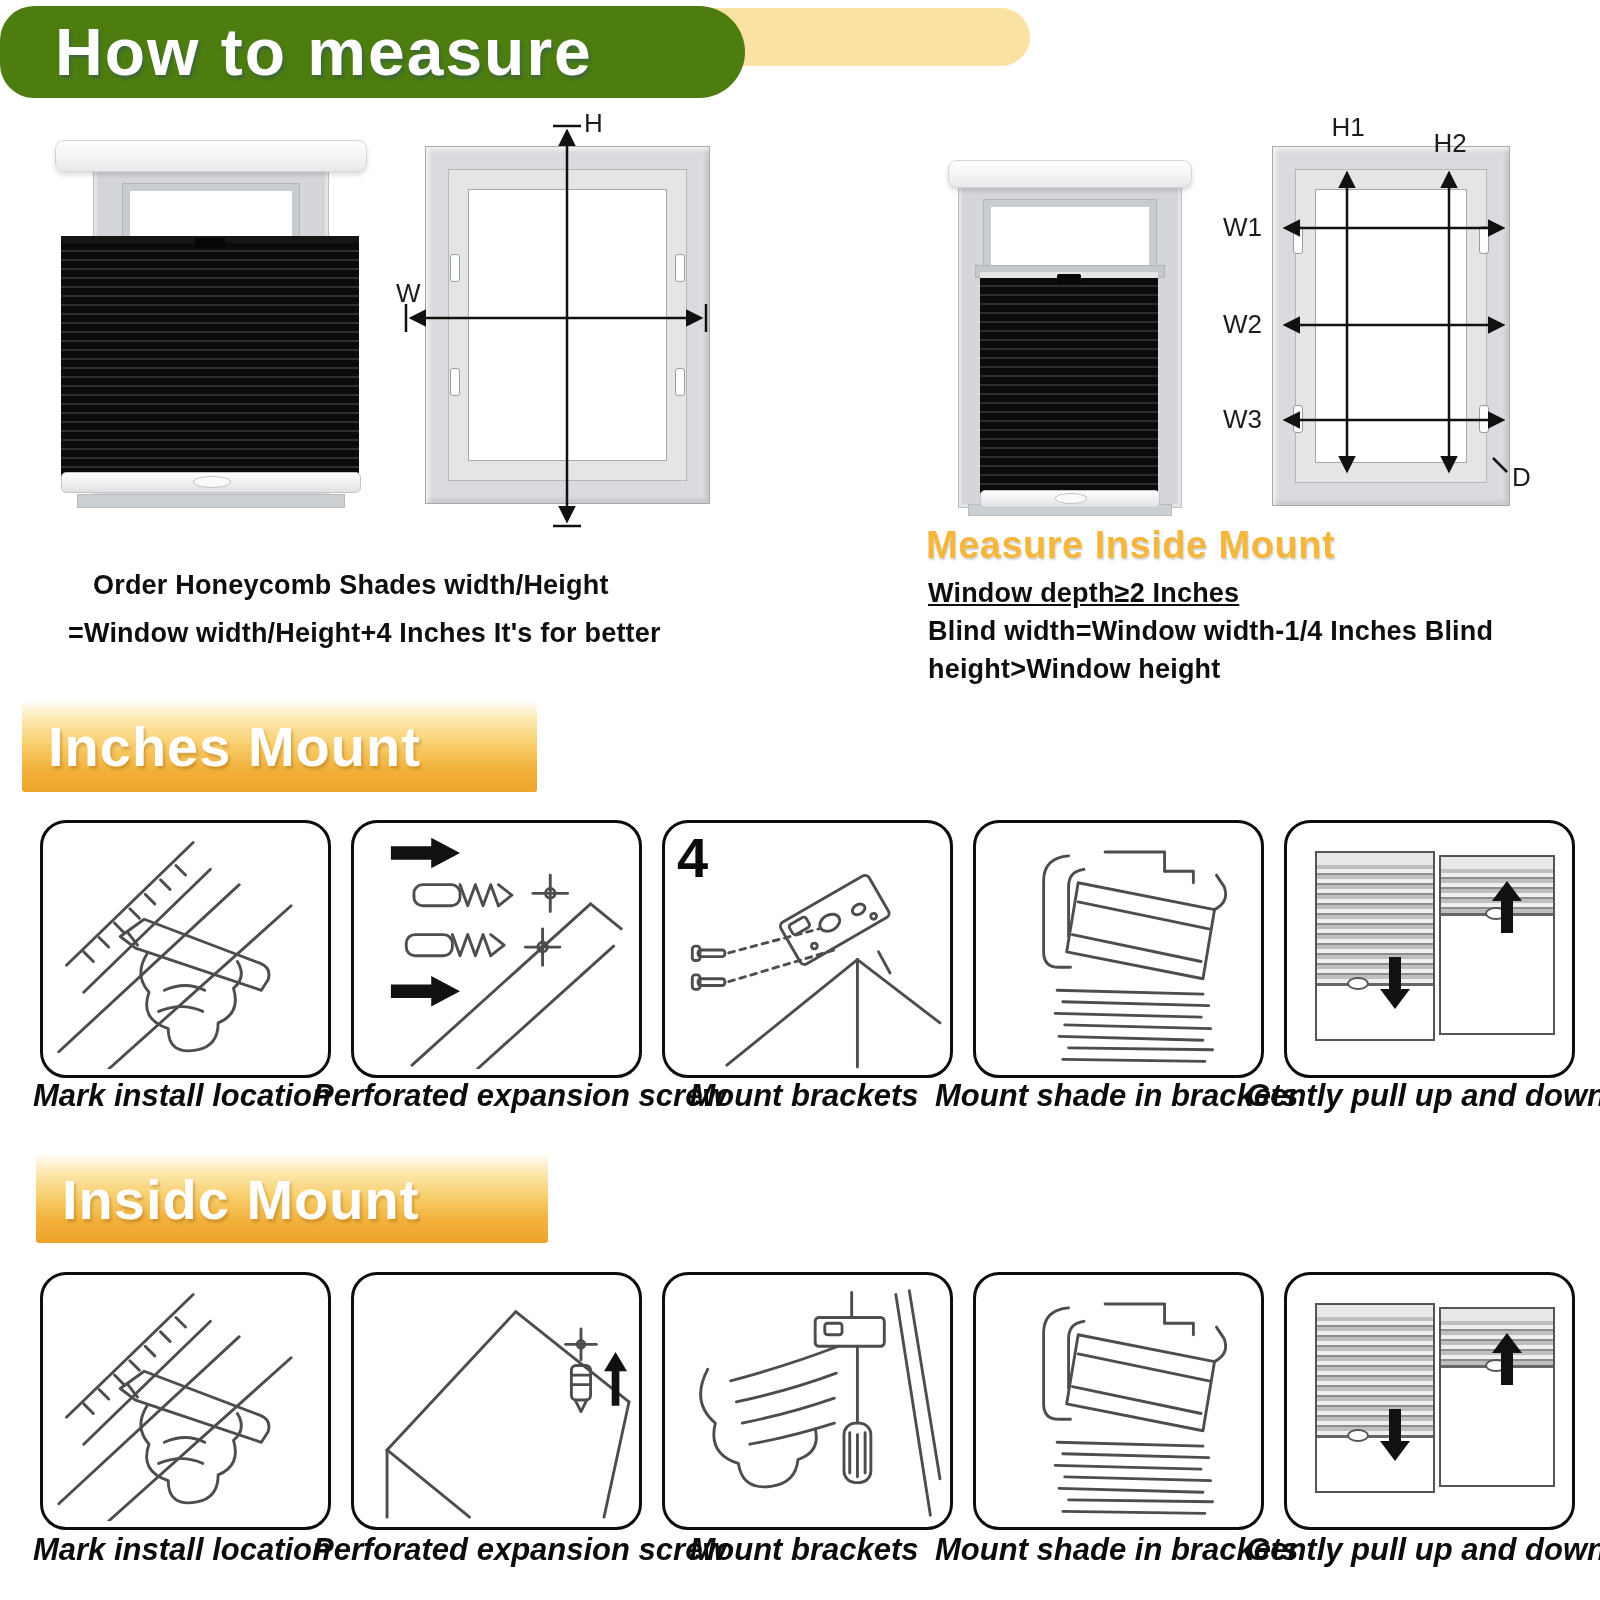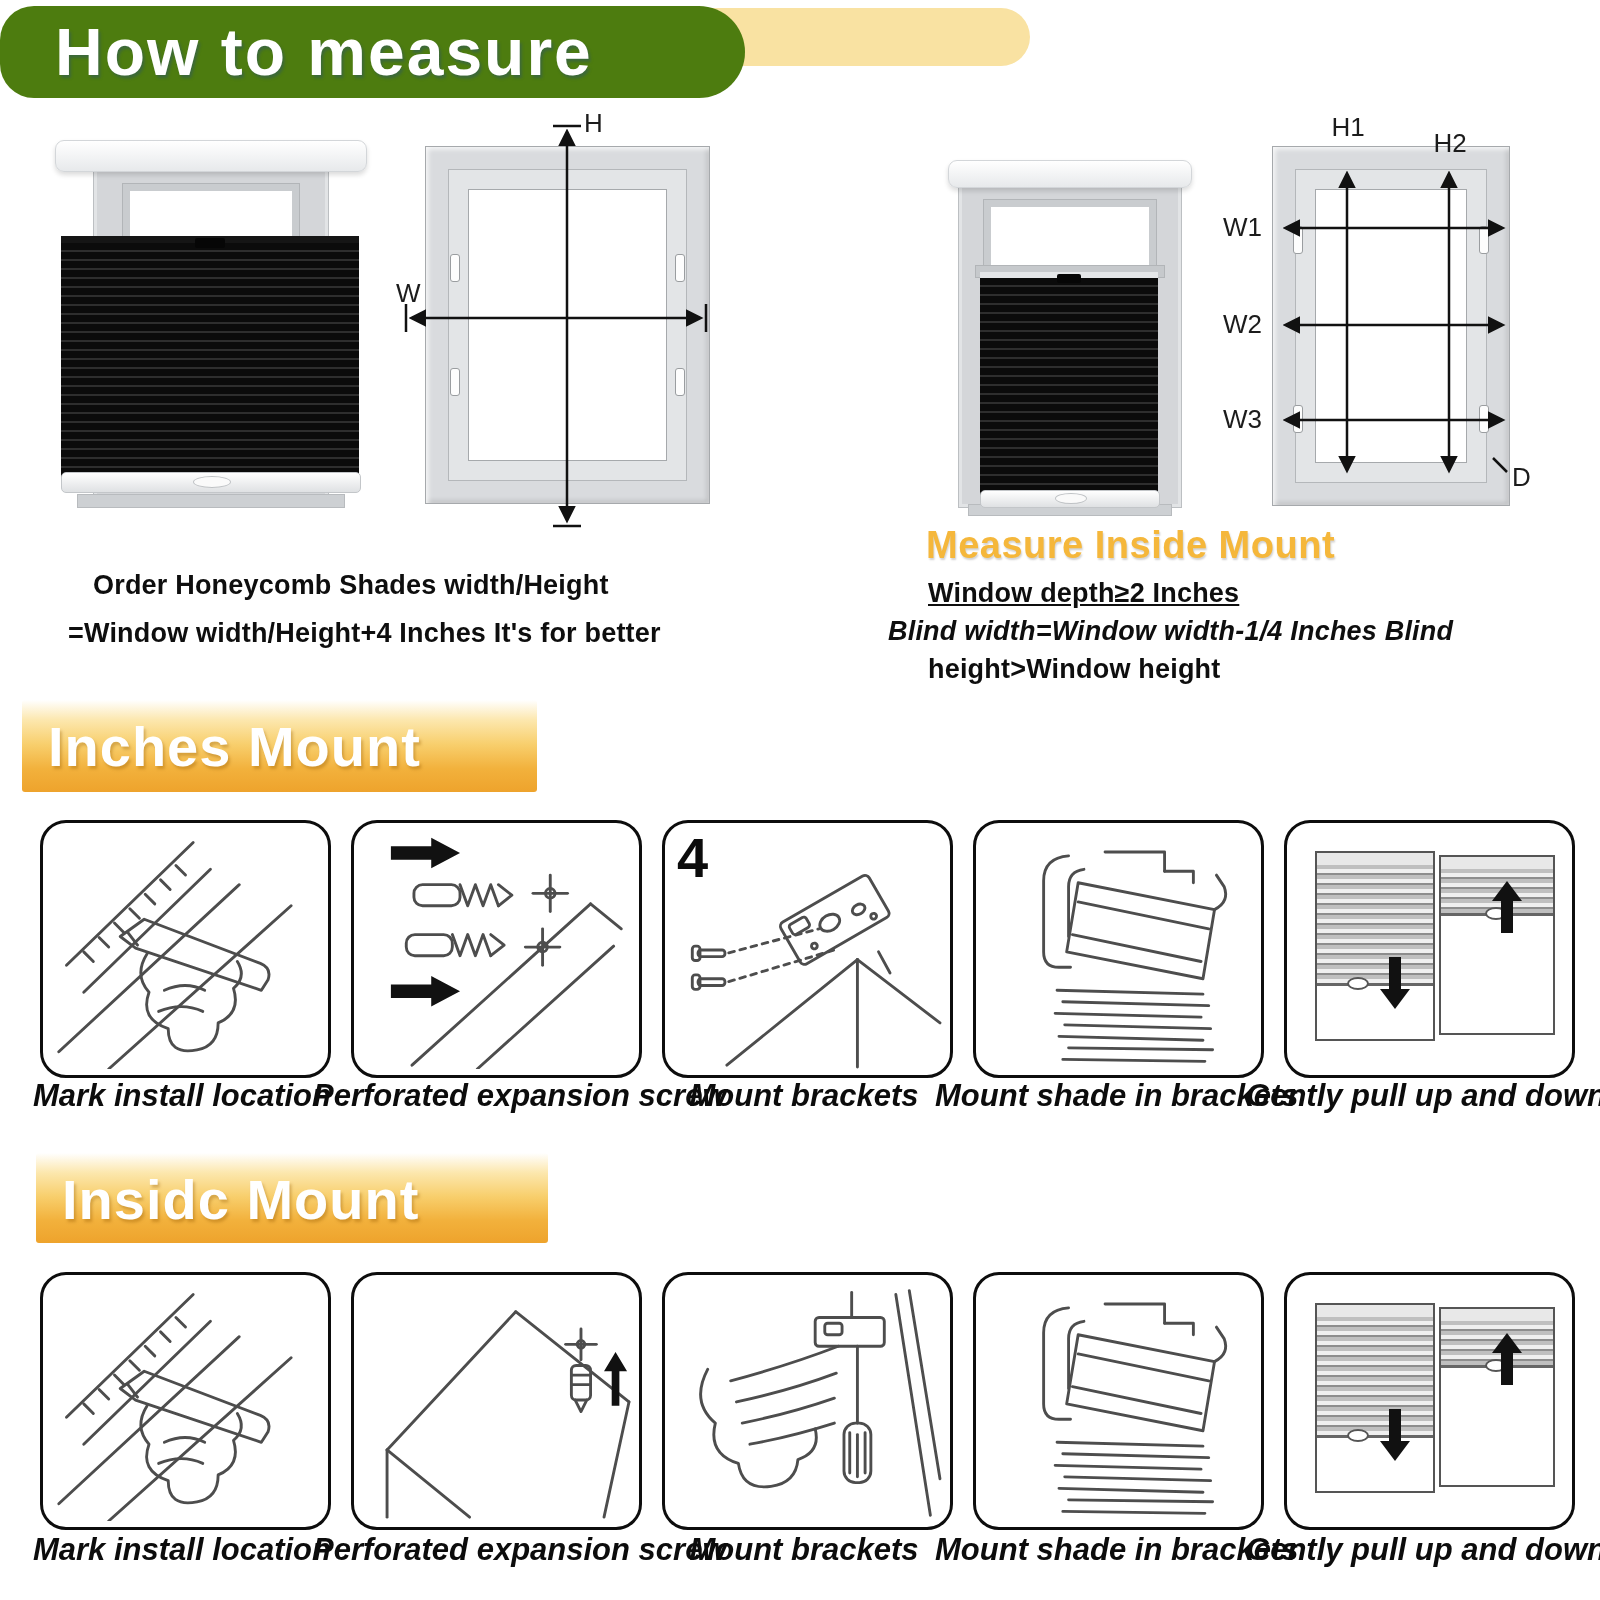--- a/index.html
+++ b/index.html
@@ -197,21 +197,21 @@
   <span class="lab r" style="left:1198px;top:212px;">W1</span>
   <span class="lab r" style="left:1198px;top:309px;">W2</span>
   <span class="lab r" style="left:1198px;top:404px;">W3</span>
   <span class="lab" style="left:1512px;top:462px;">D</span>
 
   <div class="ptext" style="left:68px;top:570px;margin-left:25px;">Order Honeycomb Shades width/Height</div>
   <div class="ptext" style="left:68px;top:618px;">=Window width/Height+4 Inches It's for better</div>
 
   <div class="goldhead" style="left:926px;top:524px;">Measure Inside Mount</div>
   <div class="ptext" style="left:928px;top:578px;text-decoration:underline;">Window depth≥2 Inches</div>
-  <div class="ptext" style="left:888px;top:616px;font-style:italic;">Blind width=Window width-1/4 Inches Blind</div>
+  <div class="ptext" style="left:928px;top:616px;">Blind width=Window width-1/4 Inches Blind</div>
   <div class="ptext" style="left:928px;top:654px;">height&gt;Window height</div>
 
   <div class="goldbar" id="bar1">
     <span class="txt">Inches Mount</span>
   </div>
 
   <div class="stepbox" style="left:40px;top:820px;">
     <svg class="illus" viewBox="0 0 280 250">
       <line x1="16" y1="142" x2="148" y2="14"></line>
       <line x1="34" y1="170" x2="166" y2="42"></line>

